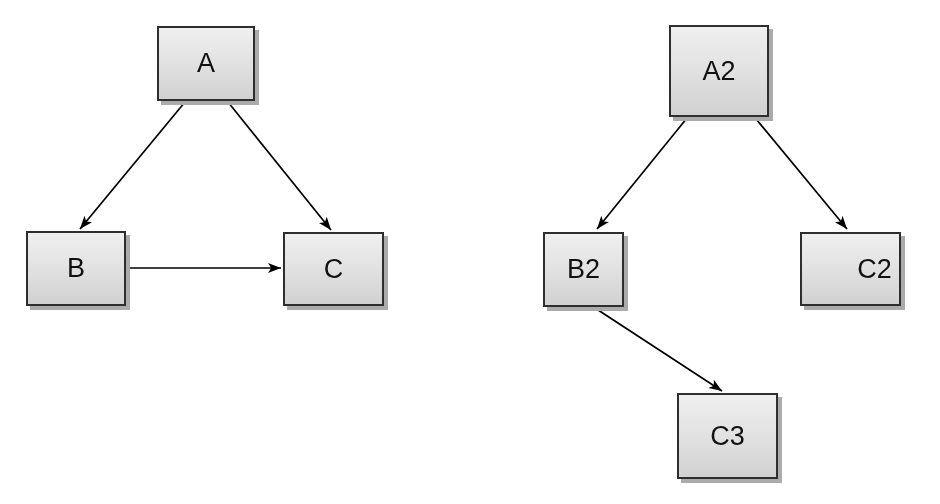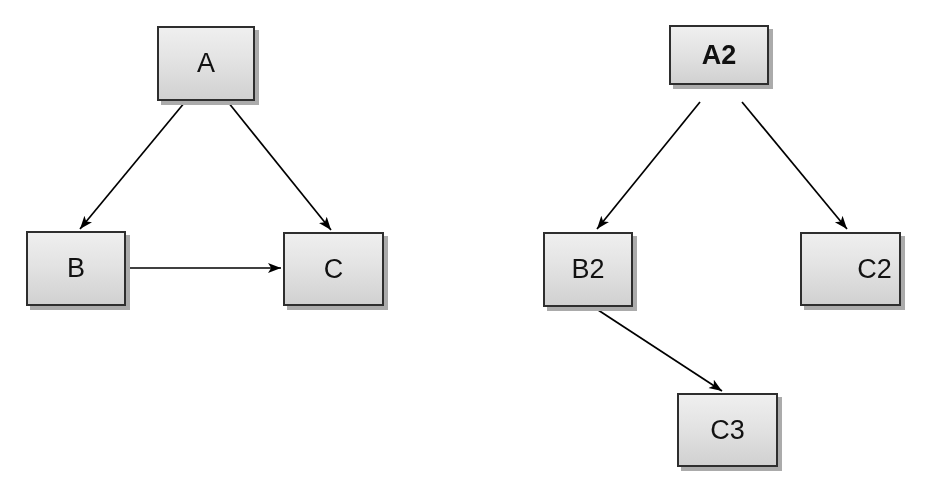--- a/index.html
+++ b/index.html
@@ -36,24 +36,24 @@
     font-size: 27px;
     color: #111111;
     line-height: 1;
     user-select: none;
   }
   
   .n-a  { left: 157px; top: 26px;  width: 98px;  height: 75px; }
   .n-b  { left: 26px;  top: 231px; width: 100px; height: 75px; }
   .n-c  { left: 283px; top: 232px; width: 101px; height: 74px; }
   
-  .n-a2 { left: 669px; top: 25px;  width: 100px; height: 60px; font-weight: bold; }
-  .n-b2 { left: 543px; top: 232px; width: 90px; height: 75px; }
+  .n-a2 { left: 669px; top: 25px;  width: 100px; height: 92px; }
+  .n-b2 { left: 543px; top: 232px; width: 81px; height: 75px; }
   .n-c2 { left: 800px; top: 232px; width: 101px; height: 74px; padding-left: 48px; }
-  .n-c3 { left: 677px; top: 393px; width: 101px; height: 74px; }
+  .n-c3 { left: 677px; top: 393px; width: 101px; height: 86px; }
   .edge {
     stroke: #000000;
     stroke-width: 1.7;
     fill: none;
   }
 </style>
 </head>
 <body>
 
 <div class="canvas">

